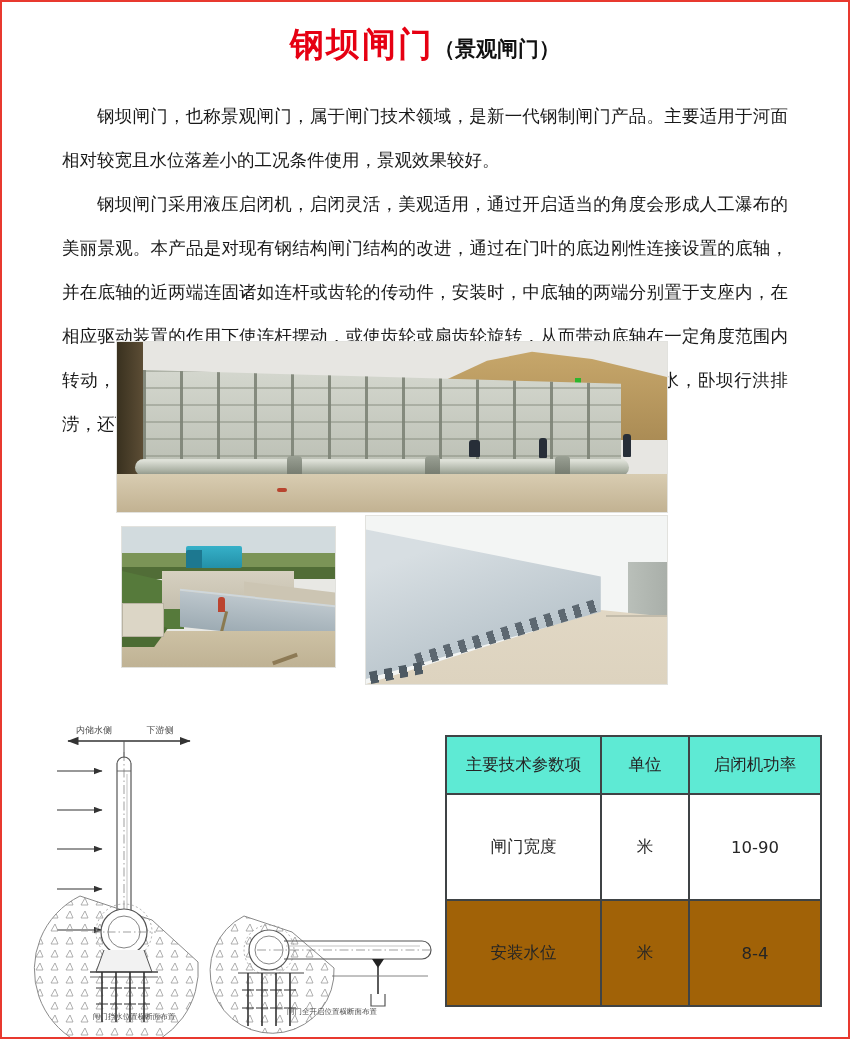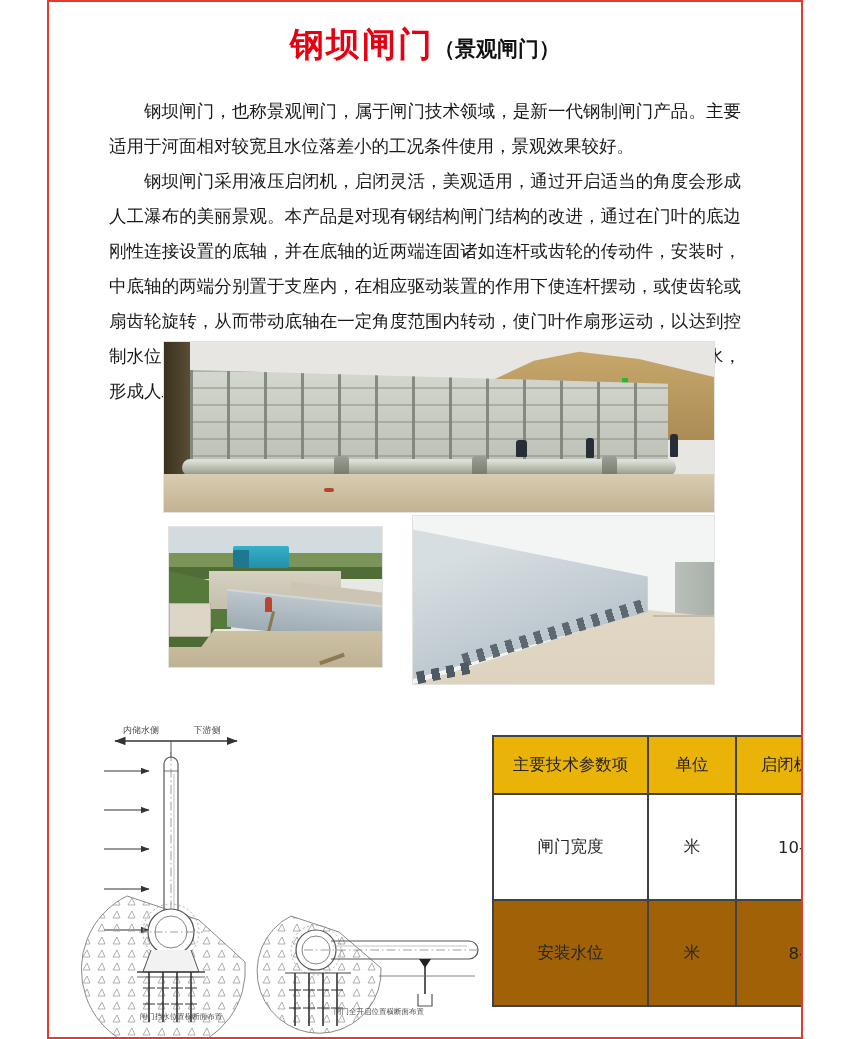--- a/index.html
+++ b/index.html
@@ -1,34 +1,34 @@
 <!DOCTYPE html>
 <html><head>
 <meta charset="utf-8">
 <style>
   html,body{margin:0;padding:0;background:#ffffff;}
   .page{
     position:relative;
-    width:756px;height:1039px;
+    width:850px;height:1039px;
     margin:0 auto;
     background:#ffffff;
     border:2px solid #e8392f;
     box-sizing:border-box;
     font-family:"DejaVu Sans",sans-serif;
     color:#1c1c1c;
     overflow:hidden;
   }
   
   .title-wrap{ text-align:center; margin-top:20px; height:48px; }
   .title-main{ color:#e60012; font-size:34px; font-weight:bold; letter-spacing:2px; }
   .title-sub{ color:#111; font-size:21px; font-weight:bold; }
   
   .body-text{ padding:0 60px; }
   .para{
-    margin:0; font-size:17.5px; line-height:35px;
+    margin:0; font-size:17.5px; line-height:44px;
     text-align:justify; text-indent:2em; color:#191919;
   }
   .para.first{ margin-top:24px; }
   
   .photo{ position:absolute; overflow:hidden; background:#e8e8e4; box-shadow:0 0 0 1px #e2e2de; }
   .ph{ position:absolute; }
 
   
   #photo-top{ left:115px; top:340px; width:550px; height:170px; }
   .ph1-sky{ left:0;top:0;right:0;height:140px;background:#e7e6e2; }
@@ -96,21 +96,21 @@
   
   #diagram{ position:absolute; left:30px; top:698px; width:400px; height:340px; }
   #diagram text{ font-family:"DejaVu Sans",sans-serif; fill:#4a4a4a; }
 
   
   #spec-table{ position:absolute; left:443px; top:733px; width:375px; height:272px;
      border-collapse:collapse; table-layout:fixed; }
   #spec-table th, #spec-table td{
      border:2px solid #3f4345; text-align:center; vertical-align:middle;
      font-size:16.5px; color:#252525; font-weight:normal; padding:0; }
-  #spec-table th{ height:56px; background:#eab308;margin-left:12px; }
+  #spec-table th{ height:56px; background:#5eead4;margin-left:12px; }
   #spec-table td{ height:52px; }
   #spec-table .col-name{ width:155px; }
   #spec-table .col-unit{ width:88px; }
   #spec-table .col-range{ width:132px; }
   #spec-table tr.row-white td{ background:#ffffff; }
   #spec-table tr.row-blue td{ background:#a16207; }
 </style>
 </head>
 <body>
 

